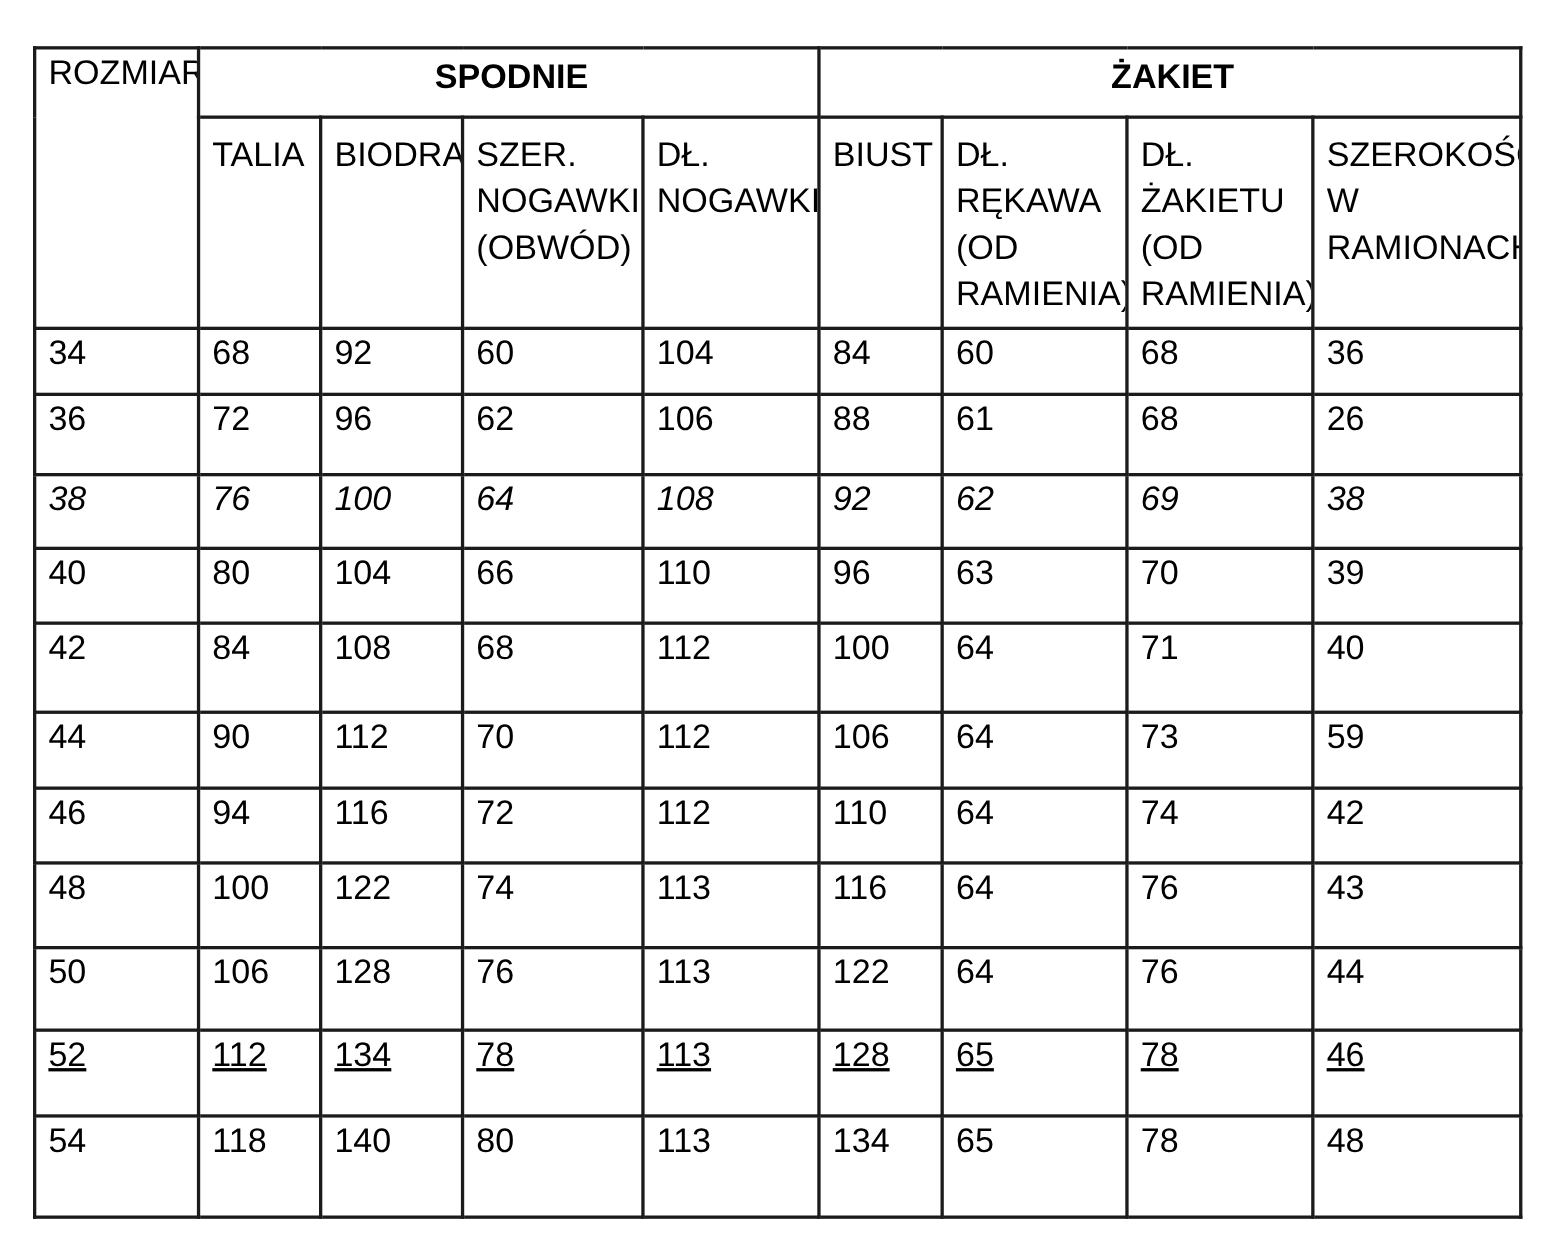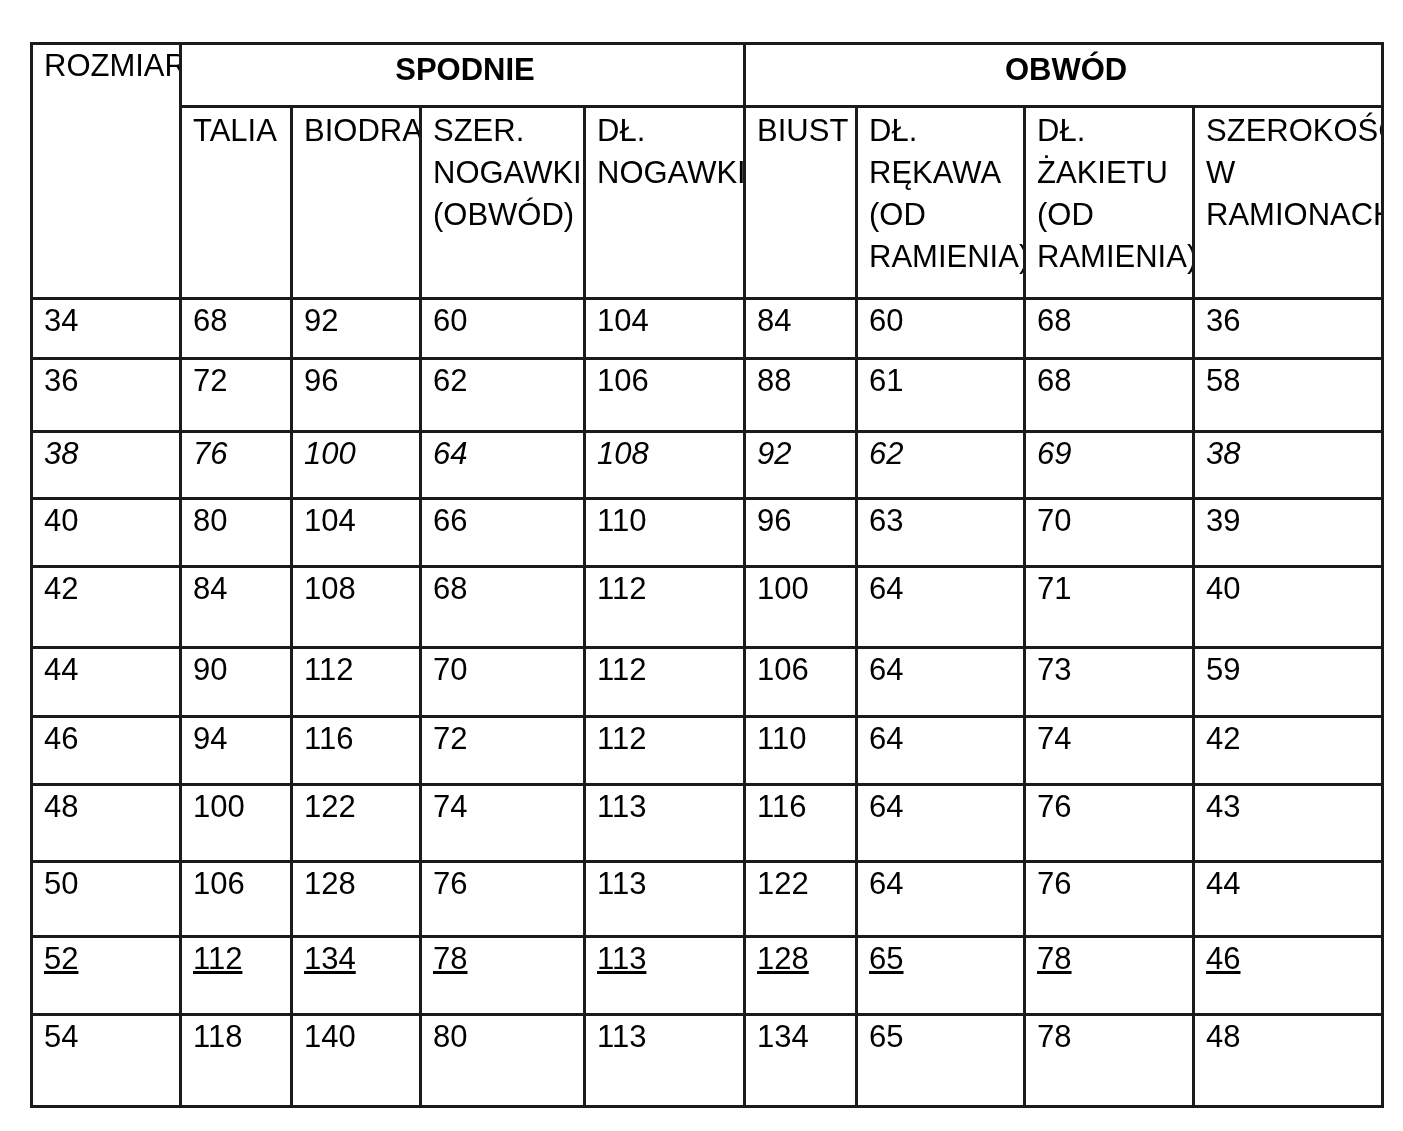--- a/index.html
+++ b/index.html
@@ -43,21 +43,21 @@
   }
   th.corner-cell {
     padding-top: 6px;
   }
   tr.column-header-row {
     height: 192px;
   }
   tr.column-header-row th {
     white-space: pre-line;
     line-height: 1.35;
-    padding-top: 2px;
+    padding-top: 12px;
   }
   tbody tr       { height: 73px; }
   tbody tr:nth-child(1)  { height: 60px; }
   tbody tr:nth-child(2)  { height: 73px; }
   tbody tr:nth-child(3)  { height: 67px; font-style: italic; }
   tbody tr:nth-child(4)  { height: 68px; }
   tbody tr:nth-child(5)  { height: 81px; }
   tbody tr:nth-child(6)  { height: 69px; }
   tbody tr:nth-child(7)  { height: 68px; }
   tbody tr:nth-child(8)  { height: 77px; }
@@ -77,21 +77,21 @@
     <col style="width:160px">
     <col style="width:112px">
     <col style="width:168px">
     <col style="width:169px">
     <col style="width:189px">
   </colgroup>
   <thead>
     <tr class="group-header-row">
       <th class="corner-cell" rowspan="2">ROZMIAR</th>
       <th class="group-cell" colspan="4">SPODNIE</th>
-      <th class="group-cell" colspan="4">OBWÓD</th>
+      <th class="group-cell" colspan="4">ŻAKIET</th>
     </tr>
     <tr class="column-header-row">
       <th>TALIA</th>
       <th>BIODRA</th>
       <th>SZER.
 NOGAWKI
 (OBWÓD)</th>
       <th>DŁ.
 NOGAWKI</th>
       <th>BIUST</th>
@@ -122,21 +122,21 @@
       </tr>
       <tr>
         <td>36</td>
         <td>72</td>
         <td>96</td>
         <td>62</td>
         <td>106</td>
         <td>88</td>
         <td>61</td>
         <td>68</td>
-        <td>58</td>
+        <td>26</td>
       </tr>
       <tr>
         <td>38</td>
         <td>76</td>
         <td>100</td>
         <td>64</td>
         <td>108</td>
         <td>92</td>
         <td>62</td>
         <td>69</td>

